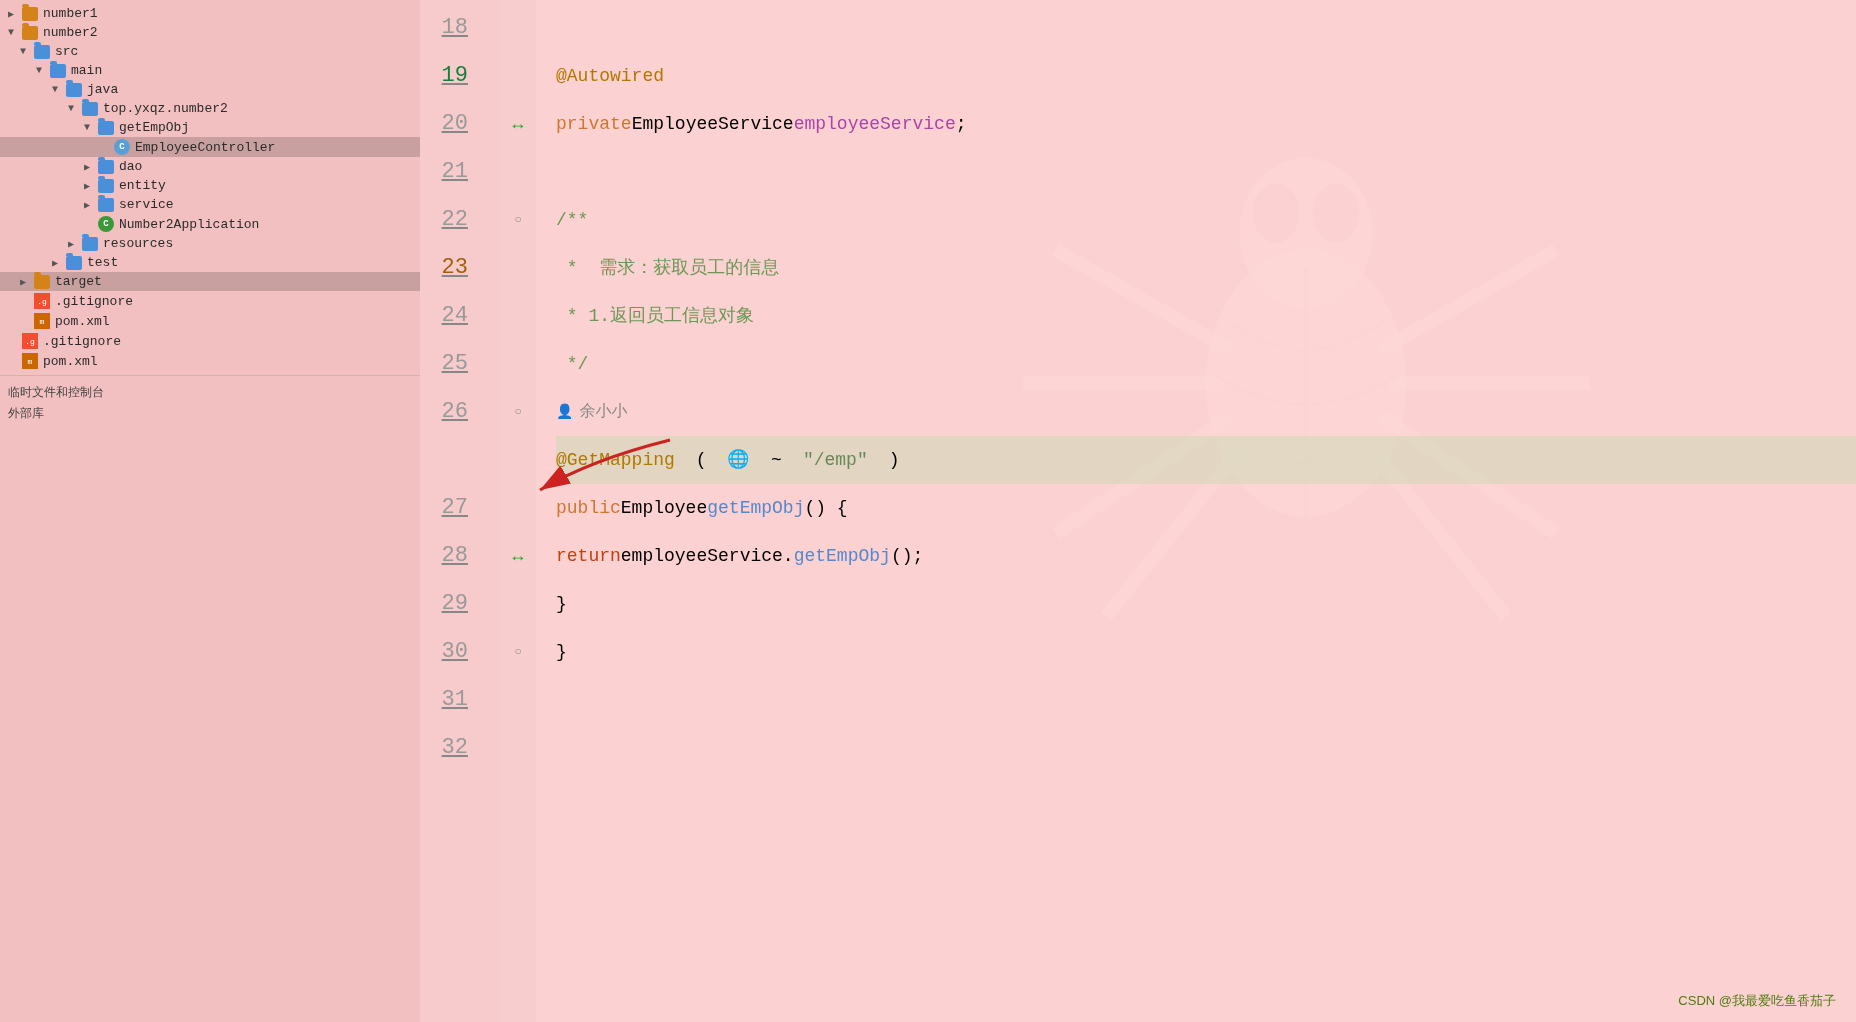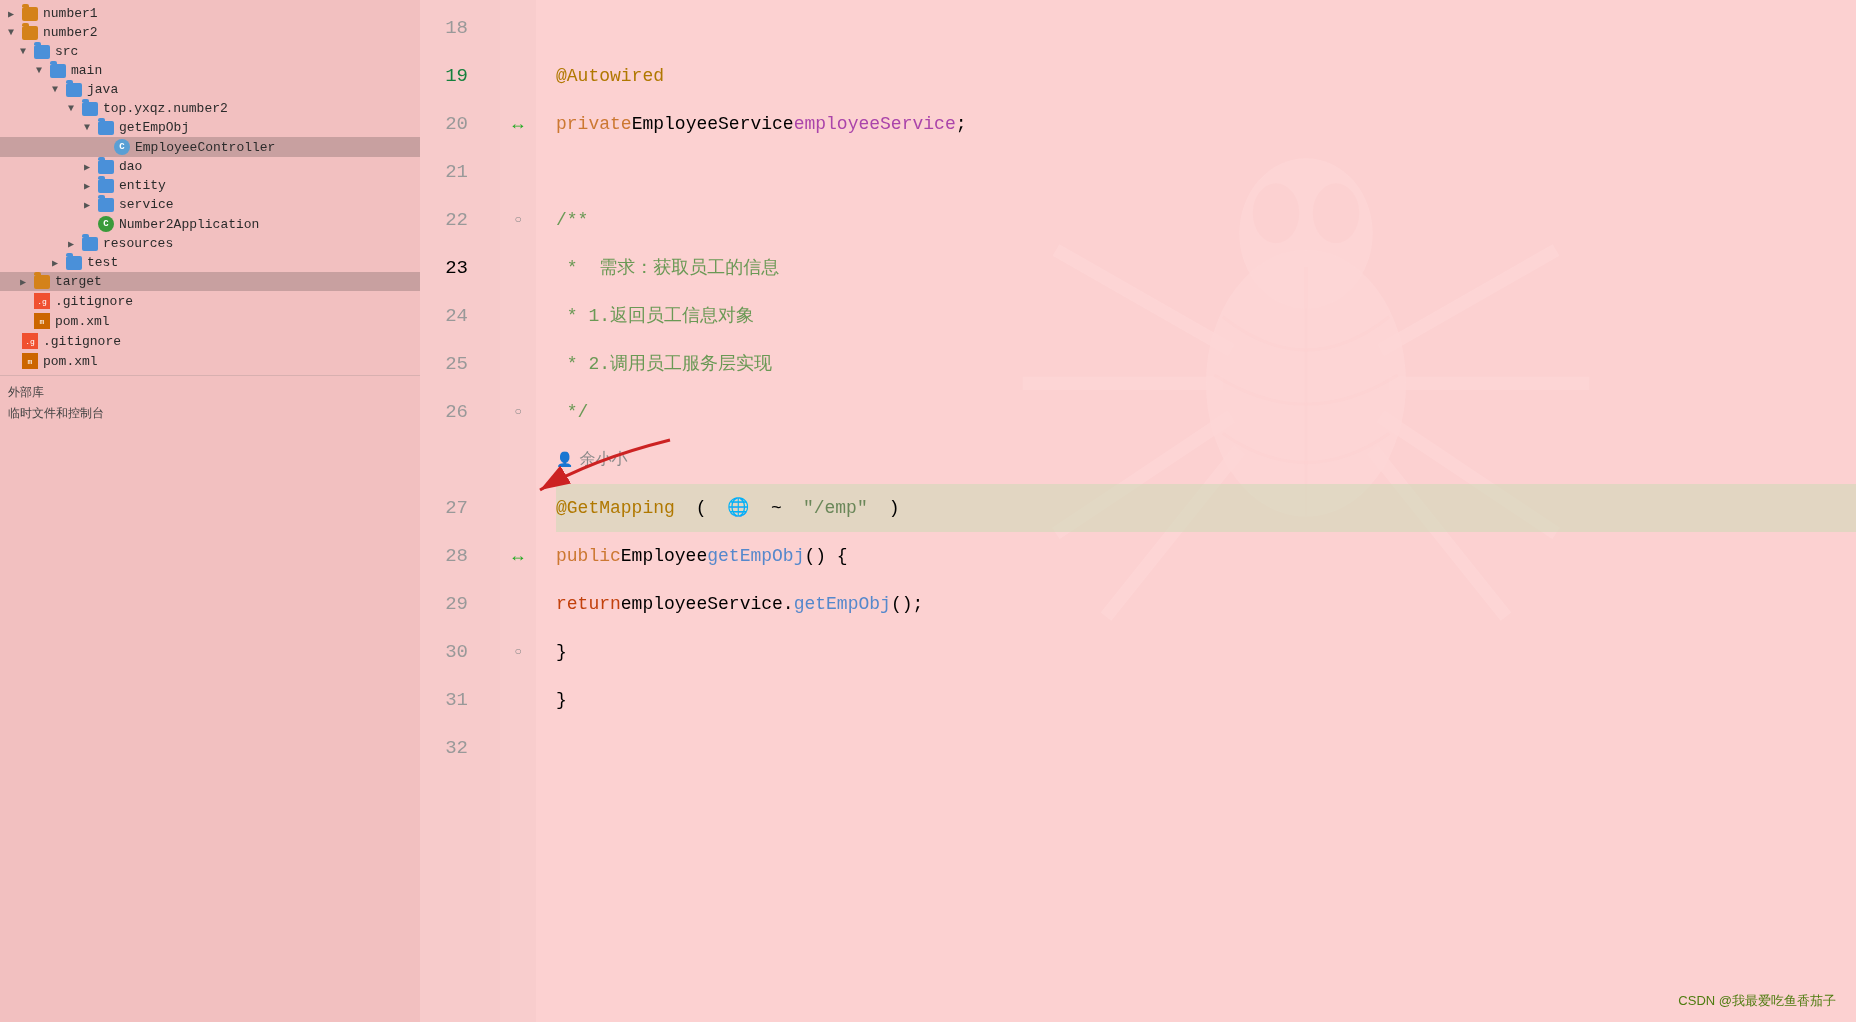--- a/index.html
+++ b/index.html
@@ -179,23 +179,24 @@
       line-height: 48px;
     }
 
     .line-numbers {
       width: 80px;
       min-width: 80px;
       padding: 4px 0;
       text-align: right;
       padding-right: 16px;
       color: #888;
-      font-size: 19px;
+      font-size: 22px;
       background: rgba(240, 195, 195, 0.4);
       user-select: none;
+      text-decoration: underline;
     }
 
     .gutter {
       width: 36px;
       min-width: 36px;
       background: rgba(240, 195, 195, 0.3);
       display: flex;
       flex-direction: column;
       align-items: center;
       padding: 4px 0;
@@ -383,35 +384,35 @@
         <span class="icon-git">.g</span>
         <span>.gitignore</span>
       </div>
       <div class="tree-item">
         <span class="chevron"></span>
         <span class="icon-xml">m</span>
         <span>pom.xml</span>
       </div>
     </div>
   <div class="sidebar-footer">
+    <div style="padding: 2px 0;">临时文件和控制台</div>
     <div style="padding: 2px 0;">外部库</div>
-    <div style="padding: 2px 0;">临时文件和控制台</div>
   </div>
 </div>
 
 <div class="code-area">
   <div class="code-content">
 
     <div class="line-numbers" id="line-numbers-container">
         <div style="height: 48px; display: flex; align-items: center; justify-content: flex-end; padding-right: 16px; color: rgb(153, 153, 153);">18</div>
         <div style="height: 48px; display: flex; align-items: center; justify-content: flex-end; padding-right: 16px; color: #15803d; text-align: center;">19</div>
         <div style="height: 48px; display: flex; align-items: center; justify-content: flex-end; padding-right: 16px; color: rgb(153, 153, 153);">20</div>
         <div style="height: 48px; display: flex; align-items: center; justify-content: flex-end; padding-right: 16px; color: rgb(153, 153, 153);">21</div>
         <div style="height: 48px; display: flex; align-items: center; justify-content: flex-end; padding-right: 16px; color: rgb(153, 153, 153);">22</div>
-        <div style="height: 48px; display: flex; align-items: center; justify-content: flex-end; padding-right: 16px; color: #000000;">23</div>
+        <div style="height: 48px; display: flex; align-items: center; justify-content: flex-end; padding-right: 16px; color: #a16207;">23</div>
         <div style="height: 48px; display: flex; align-items: center; justify-content: flex-end; padding-right: 16px; color: rgb(153, 153, 153);">24</div>
         <div style="height: 48px; display: flex; align-items: center; justify-content: flex-end; padding-right: 16px; color: rgb(153, 153, 153);">25</div>
         <div style="height: 48px; display: flex; align-items: center; justify-content: flex-end; padding-right: 16px; color: rgb(153, 153, 153);">26</div>
         <div style="height: 48px; display: flex; align-items: center; justify-content: flex-end; padding-right: 16px; color: rgb(153, 153, 153);"></div>
         <div style="height: 48px; display: flex; align-items: center; justify-content: flex-end; padding-right: 16px; color: rgb(153, 153, 153);">27</div>
         <div style="height: 48px; display: flex; align-items: center; justify-content: flex-end; padding-right: 16px; color: rgb(153, 153, 153);">28</div>
         <div style="height: 48px; display: flex; align-items: center; justify-content: flex-end; padding-right: 16px; color: rgb(153, 153, 153);">29</div>
         <div style="height: 48px; display: flex; align-items: center; justify-content: flex-end; padding-right: 16px; color: rgb(153, 153, 153);">30</div>
         <div style="height: 48px; display: flex; align-items: center; justify-content: flex-end; padding-right: 16px; color: rgb(153, 153, 153);">31</div>
         <div style="height: 48px; display: flex; align-items: center; justify-content: flex-end; padding-right: 16px; color: rgb(153, 153, 153);">32</div>
@@ -447,21 +448,20 @@
       </div>
 
     <div class="code-lines" id="code-lines-container">
         <div class="code-line"></div>
         <div class="code-line"><span class="kw-annotation">@Autowired</span></div>
         <div class="code-line"><span class="kw-private">private</span> <span class="kw-type">EmployeeService</span> <span class="kw-purple">employeeService</span>;</div>
         <div class="code-line"></div>
         <div class="code-line"><span class="kw-comment">/**</span></div>
         <div class="code-line"><span class="kw-comment"> *  需求：获取员工的信息</span></div>
         <div class="code-line"><span class="kw-comment"> * 1.返回员工信息对象</span></div>
-        <div class="code-line"><span class="kw-comment"> * 2.调用员工服务层实现</span></div>
         <div class="code-line"><span class="kw-comment"> */</span></div>
         <div class="code-line"><span class="user-annotation"><span class="user-icon">👤</span><span>余小小</span></span></div>
         <div class="code-line highlighted"><span class="kw-annotation">@GetMapping</span>(<span style="color:#6a9955;">🌐</span>~<span class="kw-string">"/emp"</span>)</div>
         <div class="code-line"><span class="kw-public">public</span> <span class="kw-type">Employee</span> <span class="kw-method">getEmpObj</span>() {</div>
         <div class="code-line">    <span class="kw-return">return</span> <span>employeeService</span>.<span class="kw-method">getEmpObj</span>();</div>
         <div class="code-line">}</div>
         <div class="code-line">}</div>
         <div class="code-line"></div>
       </div>
   </div>

